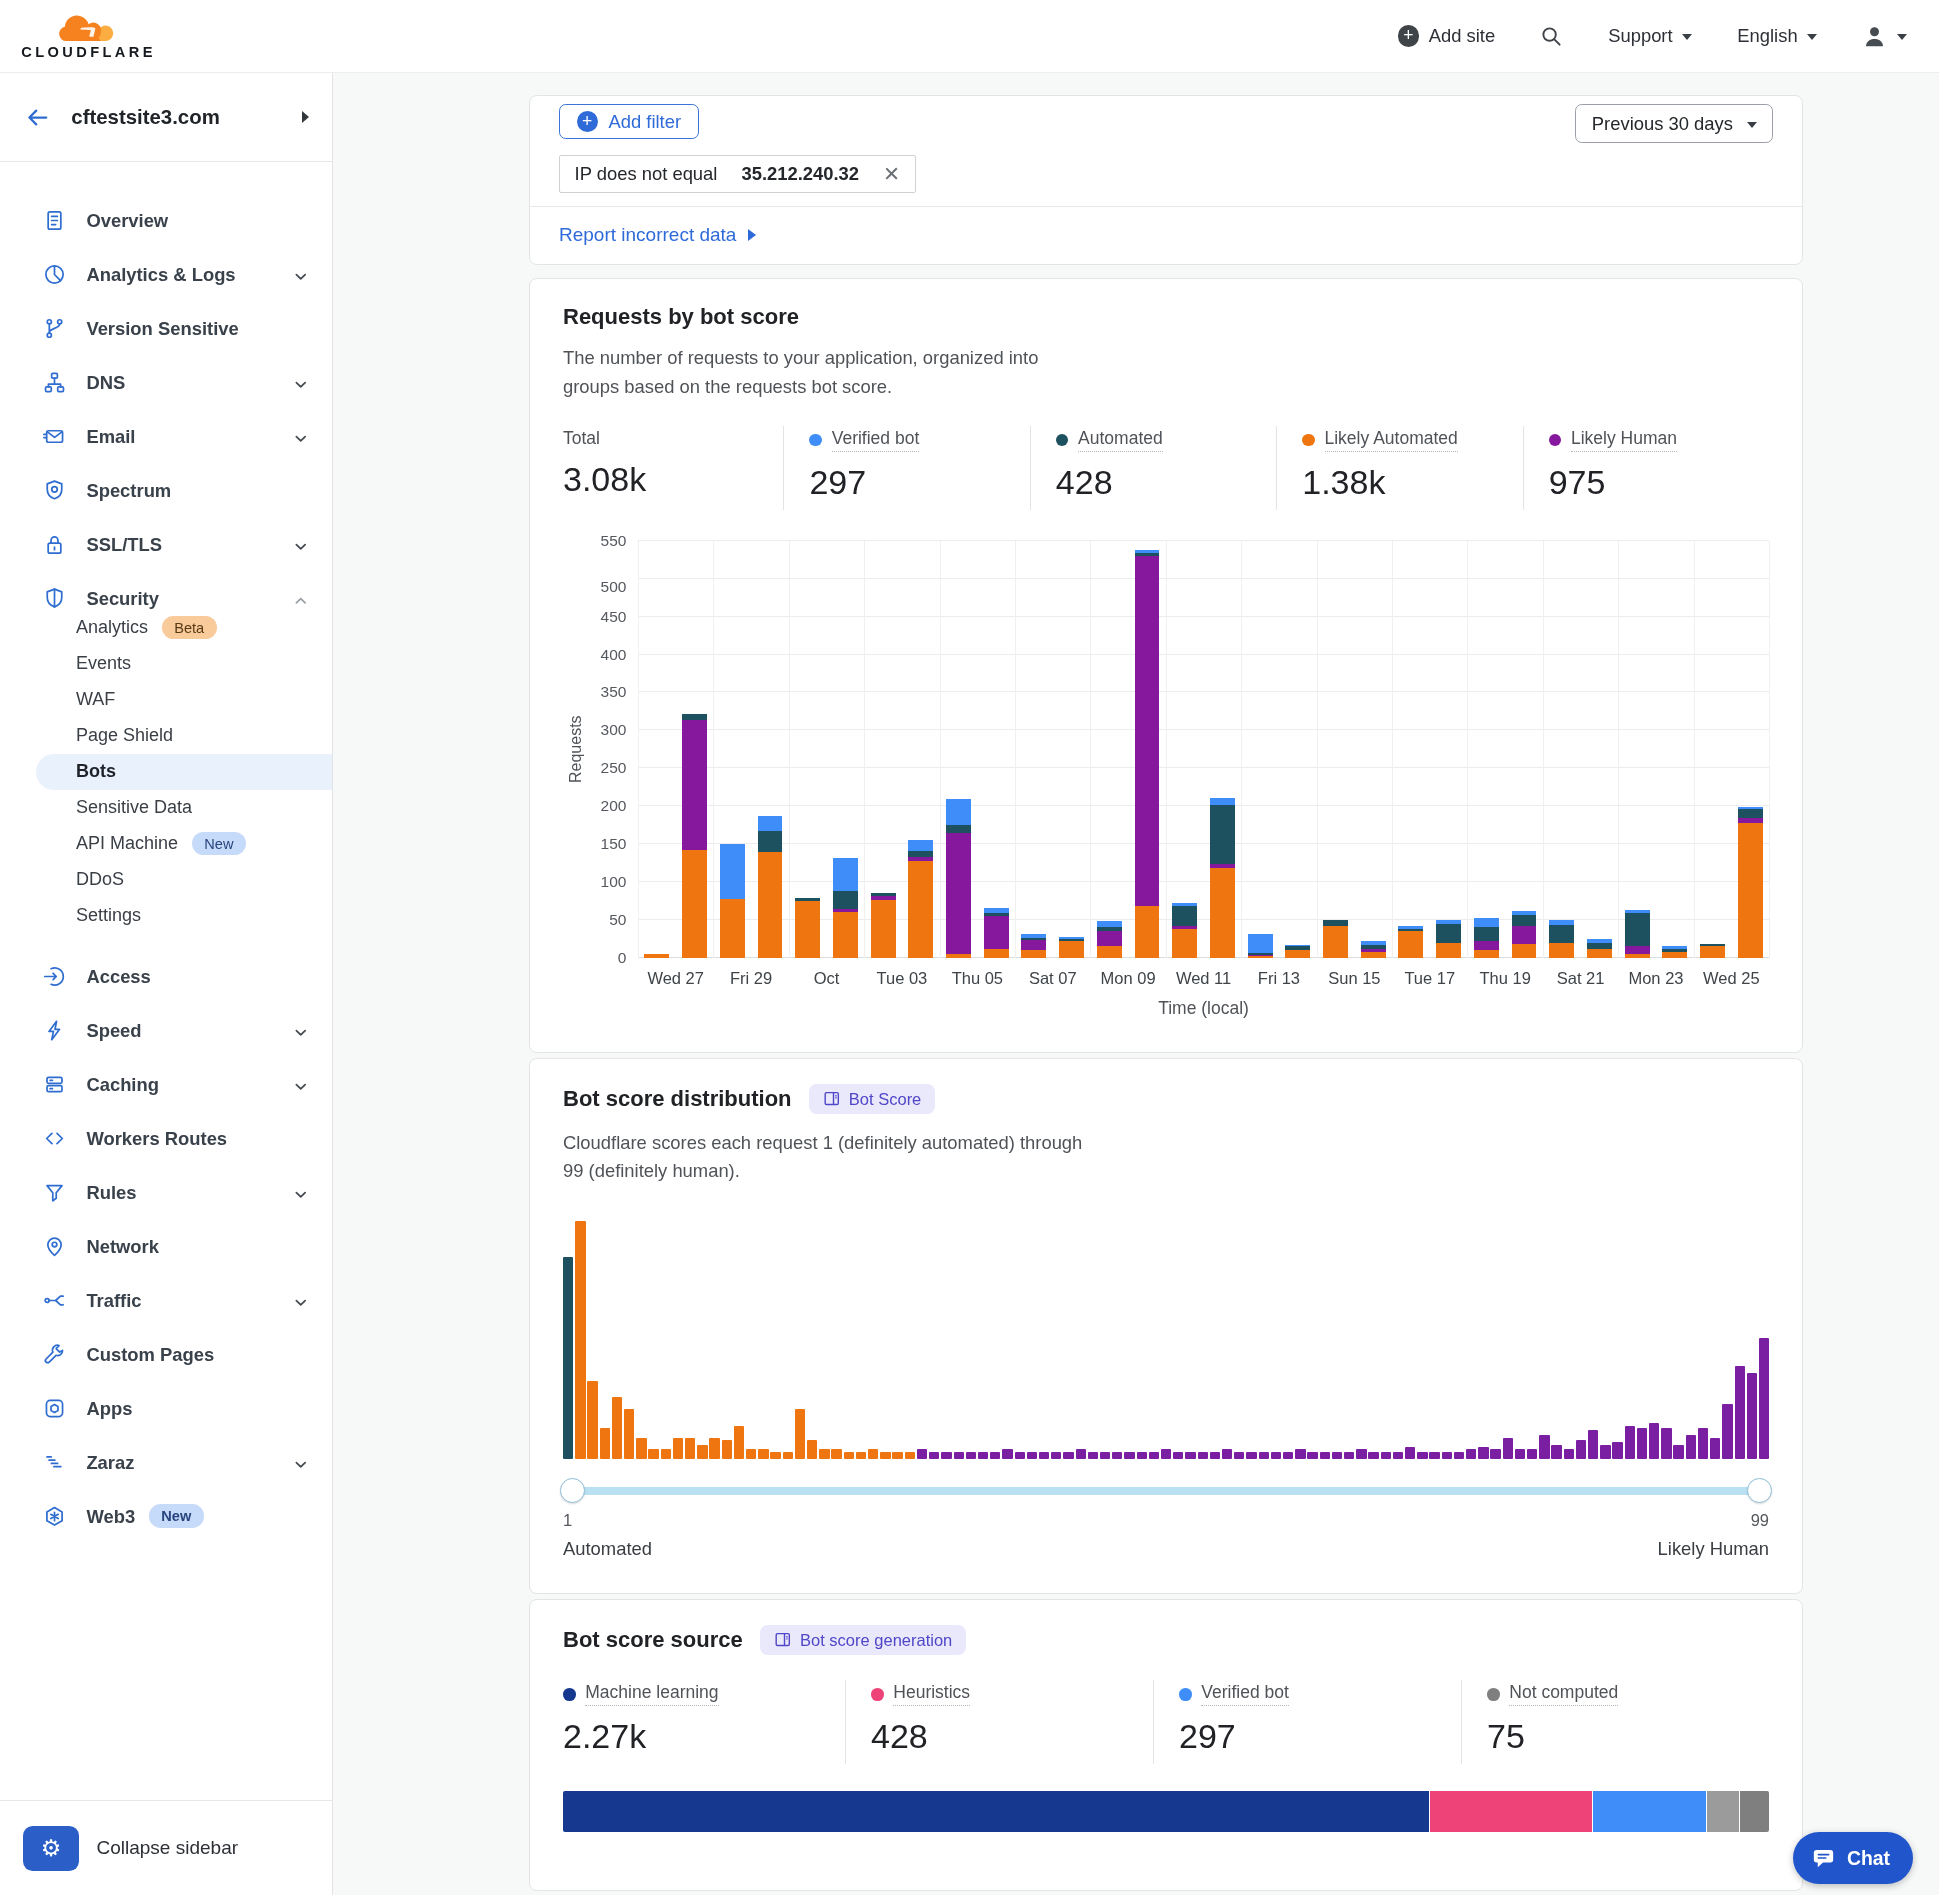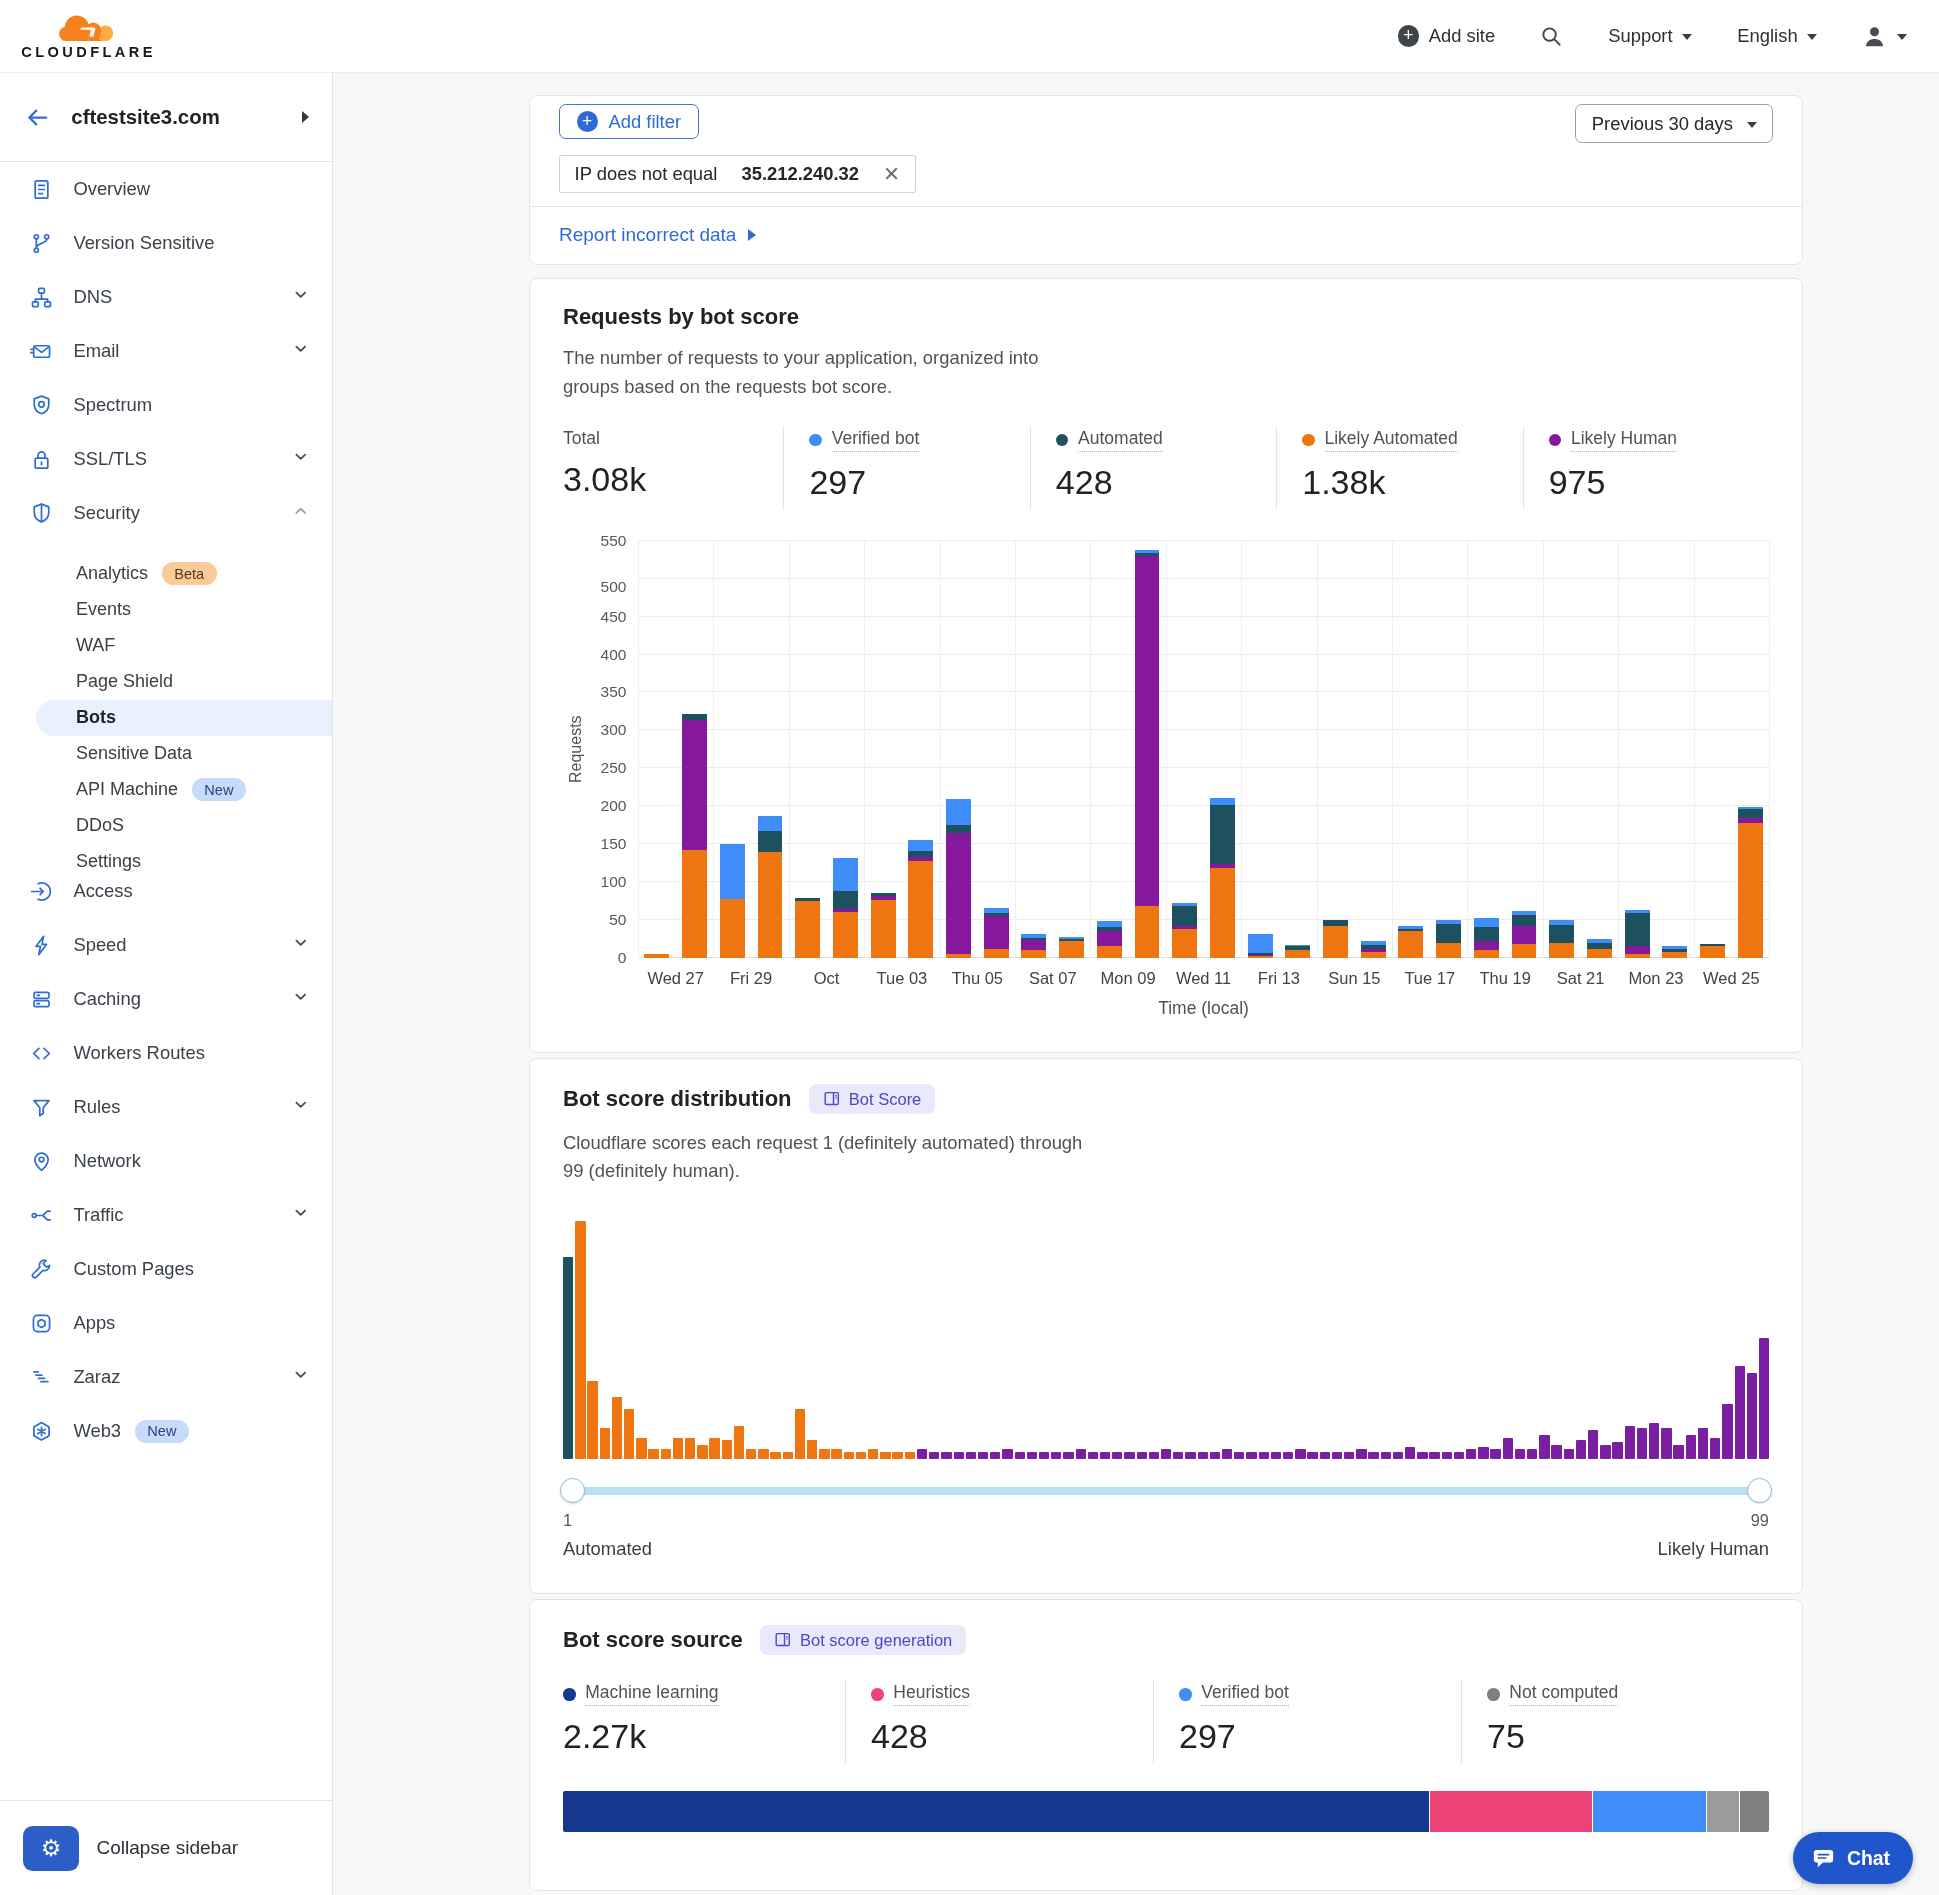--- a/index.html
+++ b/index.html
@@ -19,21 +19,21 @@
 
   
   aside { position:absolute; top:73px; left:0; bottom:0; width:333px; background:#fff;
           border-right:1px solid #e4e4e6; display:flex; flex-direction:column; z-index:9; }
   .site-row { height:89px; flex:0 0 auto; display:flex; align-items:center; padding:0 23px 0 25px;
               border-bottom:1px solid #e7e7e9; }
   .site-name { font-size:20.4px; font-weight:bold; color:#202428; margin-left:21.3px; }
   .chev-right { width:0; height:0; border-top:6.8px solid transparent; border-bottom:6.8px solid transparent;
                 border-left:7.8px solid #33383d; margin-left:auto; }
   nav.side { padding-top:15.5px; overflow:hidden; }
-  .nav-item { height:54px; display:flex; align-items:flex-start; padding:0 23px 0 30px; cursor:pointer; }
+  .nav-item { height:54px; display:flex; align-items:flex-end; padding:0 23px 0 43px; cursor:pointer;font-weight:bold; }
   .nav-icon { width:23px; display:flex; justify-content:center; flex:0 0 23px; }
   .nav-label { font-size:18.4px; color:#39414b; margin-left:20.4px; white-space:nowrap; }
   .nav-chev { margin-left:auto; display:flex; }
   .sub-item { height:36px; display:flex; align-items:center; margin-left:36px; padding-left:40px;
               cursor:pointer; }
   .sub-label { font-size:18px; color:#3a3f46; white-space:nowrap; }
   .sub-item.active { background:#e8f1fc; border-radius:19.4px 0 0 19.4px; }
   .sub-item.active .sub-label { font-weight:bold; color:#1f2329; }
   .pill { font-size:14.6px; border-radius:11.6px; padding:3.9px 12.6px; margin-left:13.6px; white-space:nowrap; }
   .pill.beta { background:#f9ca9a; color:#573a15; }
@@ -180,20 +180,34 @@
   </div>
   <nav class="side" id="side-nav">
       <div class="nav-item">
         <span class="nav-icon">
           <svg width="23" height="23" viewBox="0 0 20 20" fill="none" stroke="#2f6dd0" stroke-width="1.5" stroke-linecap="round" stroke-linejoin="round">
             <rect x="4.5" y="2.5" width="11" height="15" rx="1.5"></rect>
             <path d="M7.5 6.5h5M7.5 10h5M7.5 13.5h3.5"></path>
           </svg>
         </span>
         <span class="nav-label">Overview</span>
+      </div>
+      <div class="nav-item">
+        <span class="nav-icon">
+          <svg width="23" height="23" viewBox="0 0 20 20" fill="none" stroke="#2f6dd0" stroke-width="1.5" stroke-linecap="round" stroke-linejoin="round">
+            <circle cx="10" cy="10" r="7.5"></circle>
+            <path d="M10 2.5V10l5.2 5.4"></path>
+          </svg>
+        </span>
+        <span class="nav-label">Analytics &amp; Logs</span>
+        <span class="nav-chev">
+          <svg width="17.5" height="17.5" viewBox="0 0 20 20" fill="none" stroke="#444a51" stroke-width="2" stroke-linecap="round" stroke-linejoin="round">
+            <path d="M5 7.5l5 5 5-5"></path>
+          </svg>
+        </span>
       </div>
       <div class="nav-item">
         <span class="nav-icon">
           <svg width="23" height="23" viewBox="0 0 20 20" fill="none" stroke="#2f6dd0" stroke-width="1.5" stroke-linecap="round" stroke-linejoin="round">
             <circle cx="5.5" cy="4.2" r="1.8"></circle>
             <circle cx="14.5" cy="4.2" r="1.8"></circle>
             <circle cx="5.5" cy="15.8" r="1.8"></circle>
             <path d="M5.5 6v8M14.5 6c0 4.2-9 3.6-9 7.6"></path>
           </svg>
         </span>

